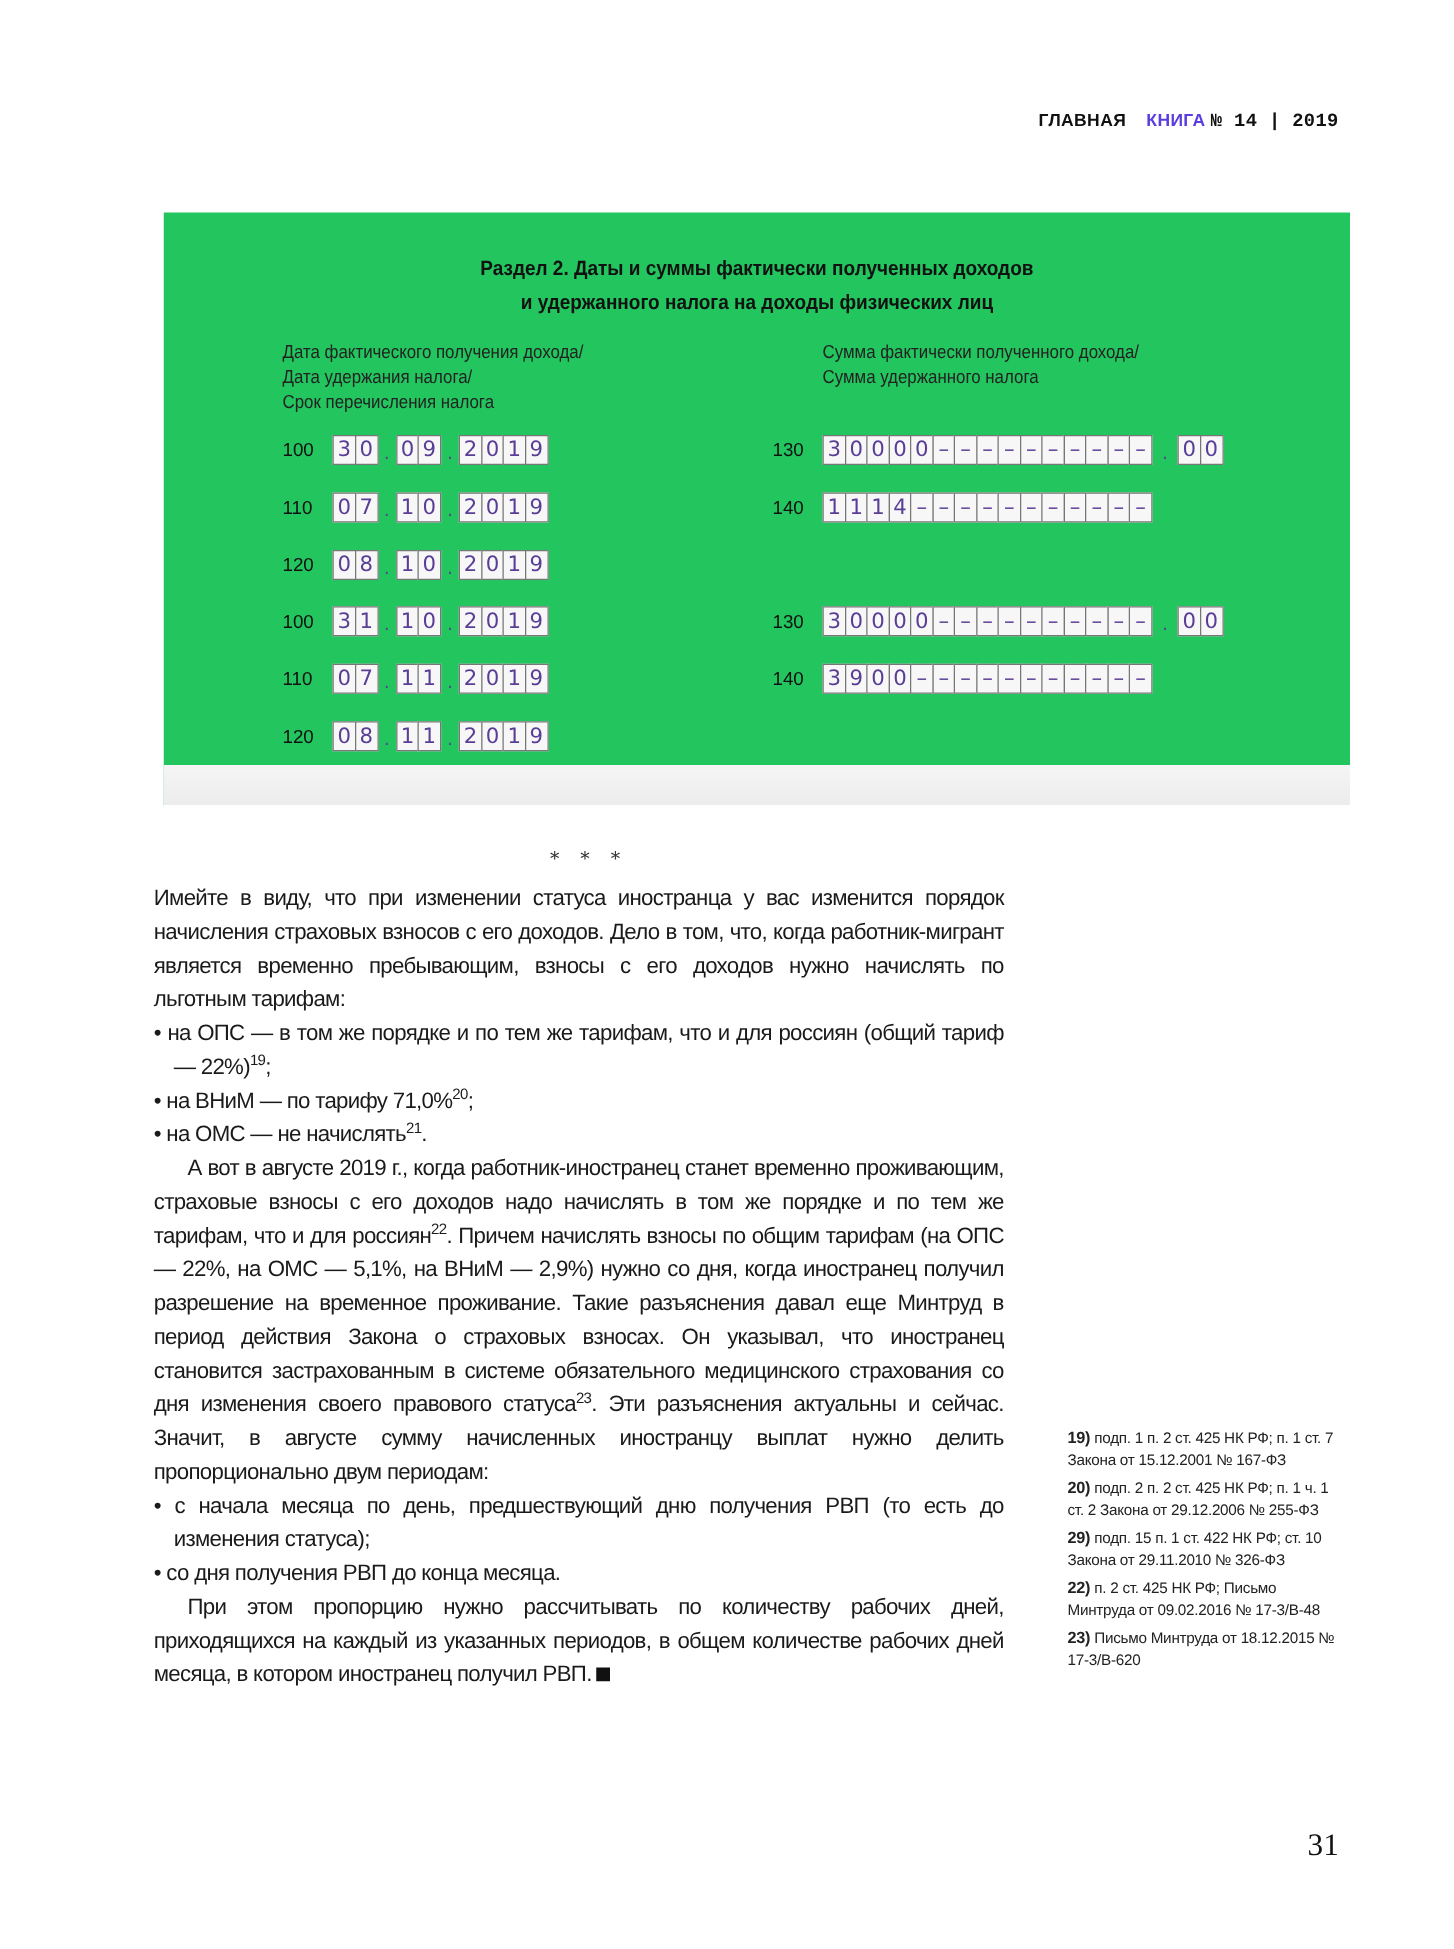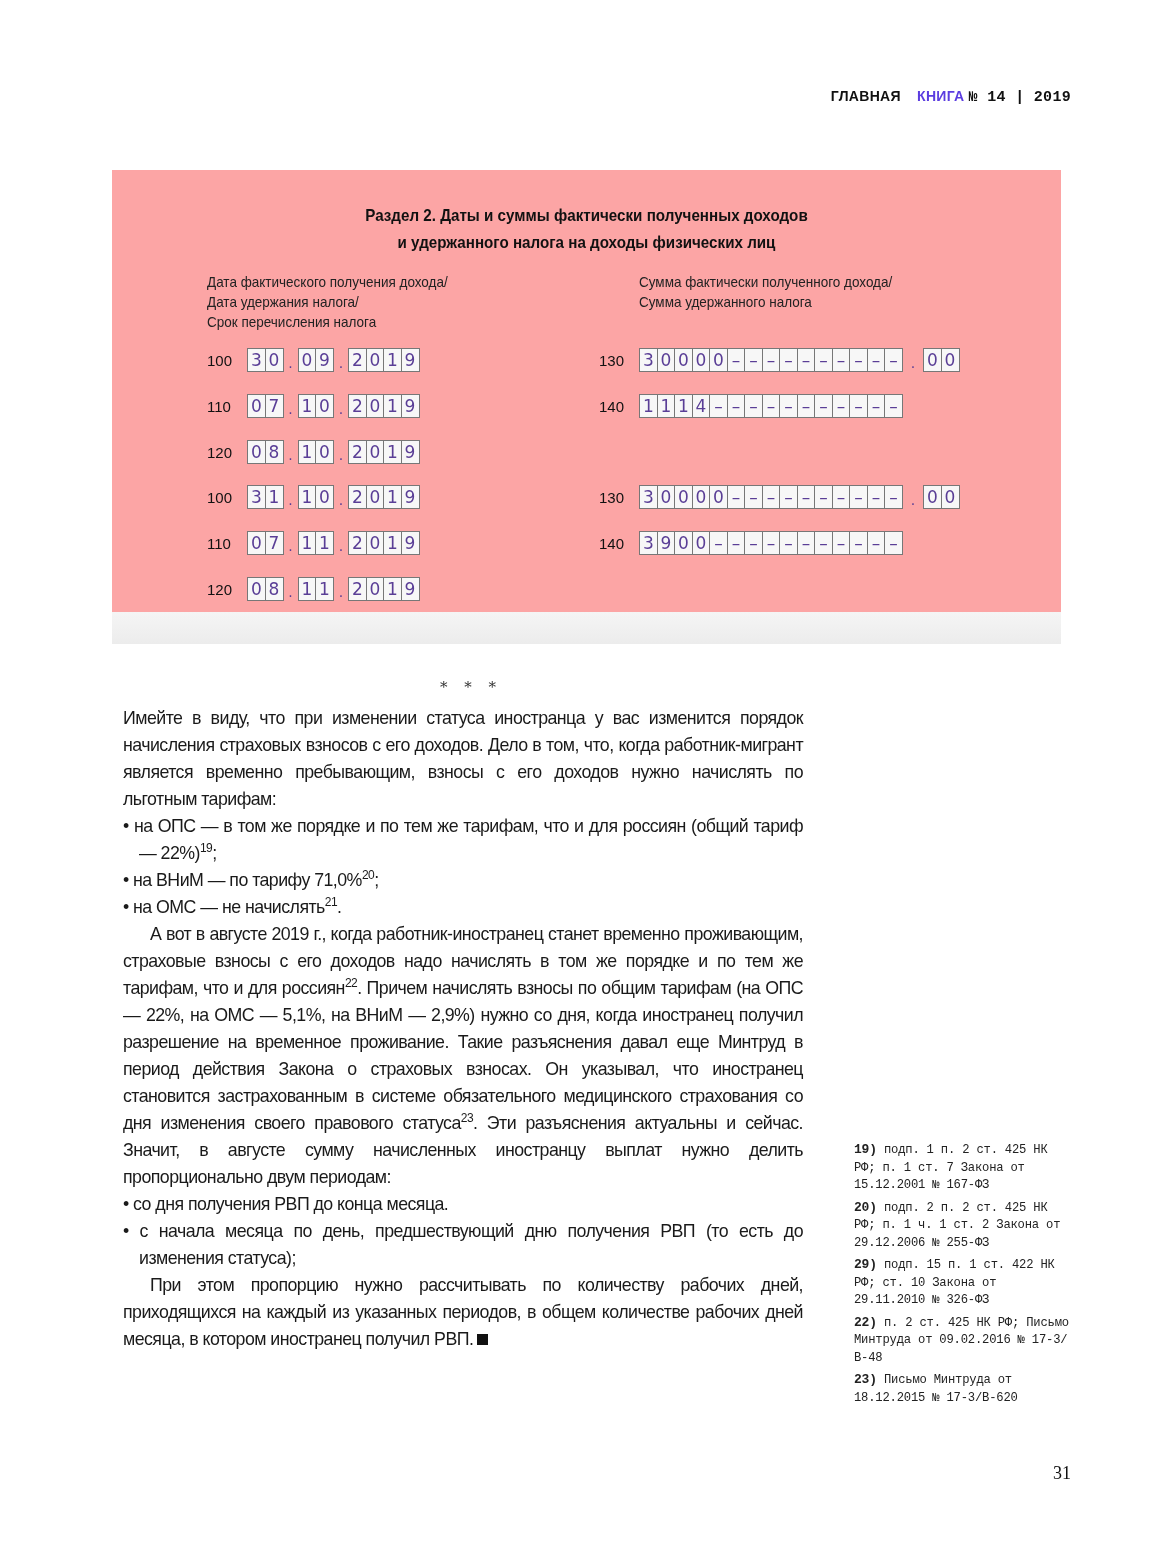--- a/index.html
+++ b/index.html
@@ -3,21 +3,21 @@
 <meta charset="utf-8">
 <style>
   * { box-sizing: border-box; margin: 0; padding: 0; }
   html, body { width: 1163px; height: 1559px; background: #ffffff; }
   body { position: relative; font-family: "DejaVu Serif", serif; color: #1a1a1a; overflow: hidden; }
 
   .header { position: absolute; top: 88px; right: 92px; font-family: "Liberation Sans", sans-serif; font-weight: bold; font-size: 14px; letter-spacing: 0.3px; color: #111; }
   .header .brand-accent { color: #5b3de0; padding-left: 12px; }
   .header .issue { font-family: Liberation Mono, monospace; font-weight: bold; font-size: 15px; }
 
-  .form-panel { position: absolute; left: 112px; top: 170px; width: 949px; height: 474px; background: #fca5a5; }
+  .form-panel { position: absolute; left: 131px; top: 170px; width: 949px; height: 474px; background: #22c55e; }
   .form-panel .bottom-fade { position: absolute; left: 0; right: 0; bottom: 0; height: 32px; background: linear-gradient(#f5f5f5, #ececec); }
   .form-panel .zigzag { position: absolute; left: 0; right: 0; bottom: -4px; height: 8px;
     background: radial-gradient(circle at 6px 8px, #ffffff 3px, transparent 3.5px) repeat-x; background-size: 12px 8px; }
 
   .form-title { position: absolute; left: 0; right: 0; top: 32px; text-align: center; font-family: "Liberation Sans", sans-serif; font-weight: bold; font-size: 16.5px; line-height: 27px; color: #111; transform: scaleX(0.92); }
   .col-label { position: absolute; font-family: "Liberation Sans", sans-serif; font-size: 15px; line-height: 20px; color: #222; transform-origin: left top; transform: scaleX(0.9); }
   .col-label.left { left: 95px; top: 102px; }
   .col-label.right { left: 527px; top: 102px; }
 
   .row { position: absolute; display: flex; align-items: center; height: 26px; justify-content: space-between; }
@@ -29,25 +29,25 @@
 
   .stars { position: absolute; left: 440px; top: 678px; font-size: 15px; letter-spacing: 6px; color: #333; }
 
   .body-text { position: absolute; left: 123px; top: 705px; width: 680px; font-family: Liberation Sans, sans-serif; font-size: 17.8px; line-height: 27px; color: #1a1a1a; text-align: justify; letter-spacing: -0.55px; }
   .body-text p { margin: 0; }
   .body-text p.indent { text-indent: 27px; }
   .body-text .bullet { padding-left: 16px; text-indent: -16px; }
   .body-text sup { font-size: 12px; vertical-align: super; line-height: 0; }
   .end-mark { display: inline-block; width: 11px; height: 11px; background: #111; margin-left: 4px; }
 
-  .footnotes { position: absolute; left: 854px; top: 1141px; width: 220px; font-family: Liberation Mono, monospace; font-size: 12.2px; line-height: 17.5px; color: #222; letter-spacing: -0.2px; }
+  .footnotes { position: absolute; left: 854px; top: 1141px; width: 220px; font-family: Liberation Sans, sans-serif; font-size: 12.2px; line-height: 17.5px; color: #222; letter-spacing: -0.2px; }
   .footnotes .fn { margin-bottom: 4px; }
   .footnotes .fn b { font-weight: bold; font-size: 13px; }
 
-  .page-number { position: absolute; right: 92px; top: 1463px; font-family: "Liberation Serif", serif; font-size: 18px; color: #111; }
+  .page-number { position: absolute; right: 92px; top: 1463px; font-family: "Liberation Serif", serif; font-size: 25px; color: #111; }
 </style>
 </head>
 <body>
 
 <div class="header">
   <span>ГЛАВНАЯ</span>
   <span class="brand-accent">КНИГА</span>
   <span class="issue">№ 14 | 2019</span>
 </div>
 
@@ -278,22 +278,22 @@
 </div>
 
 <div class="stars">* * *</div>
 
 <div class="body-text">
   <p>Имейте в виду, что при изменении статуса иностранца у вас изменится порядок начисления страховых взносов с его доходов. Дело в том, что, когда работник-мигрант является временно пребывающим, взносы с его доходов нужно начислять по льготным тарифам:</p>
   <p class="bullet"><span>• на ОПС — в том же порядке и по тем же тарифам, что и для россиян (общий тариф — 22%)</span><sup>19</sup><span>;</span></p>
   <p class="bullet"><span>• на ВНиМ — по тарифу 71,0%</span><sup>20</sup><span>;</span></p>
   <p class="bullet"><span>• на ОМС — не начислять</span><sup>21</sup><span>.</span></p>
   <p class="indent"><span>А вот в августе 2019 г., когда работник-иностранец станет временно проживающим, страховые взносы с его доходов надо начислять в том же порядке и по тем же тарифам, что и для россиян</span><sup>22</sup><span>. Причем начислять взносы по общим тарифам (на ОПС — 22%, на ОМС — 5,1%, на ВНиМ — 2,9%) нужно со дня, когда иностранец получил разрешение на временное проживание. Такие разъяснения давал еще Минтруд в период действия Закона о страховых взносах. Он указывал, что иностранец становится застрахованным в системе обязательного медицинского страхования со дня изменения своего правового статуса</span><sup>23</sup><span>. Эти разъяснения актуальны и сейчас. Значит, в августе сумму начисленных иностранцу выплат нужно делить пропорционально двум периодам:</span></p>
+  <p class="bullet">• с начала месяца по день, предшествующий дню получения РВП (то есть до изменения статуса);</p>
   <p class="bullet">• со дня получения РВП до конца месяца.</p>
-  <p class="bullet">• с начала месяца по день, предшествующий дню получения РВП (то есть до изменения статуса);</p>
   <p class="indent"><span>При этом пропорцию нужно рассчитывать по количеству рабочих дней, приходящихся на каждый из указанных периодов, в общем количестве рабочих дней месяца, в котором иностранец получил РВП.</span><span class="end-mark"></span></p>
 </div>
 
 <div class="footnotes">
   <div class="fn"><b>19)</b> <span>подп. 1 п. 2 ст. 425 НК РФ; п. 1 ст. 7 Закона от 15.12.2001 № 167-ФЗ</span></div>
   <div class="fn"><b>20)</b> <span>подп. 2 п. 2 ст. 425 НК РФ; п. 1 ч. 1 ст. 2 Закона от 29.12.2006 № 255-ФЗ</span></div>
   <div class="fn"><b>29)</b> <span>подп. 15 п. 1 ст. 422 НК РФ; ст. 10 Закона от 29.11.2010 № 326-ФЗ</span></div>
   <div class="fn"><b>22)</b> <span>п. 2 ст. 425 НК РФ; Письмо Минтруда от 09.02.2016 № 17-3/В-48</span></div>
   <div class="fn"><b>23)</b> <span>Письмо Минтруда от 18.12.2015 № 17-3/В-620</span></div>
 </div>

